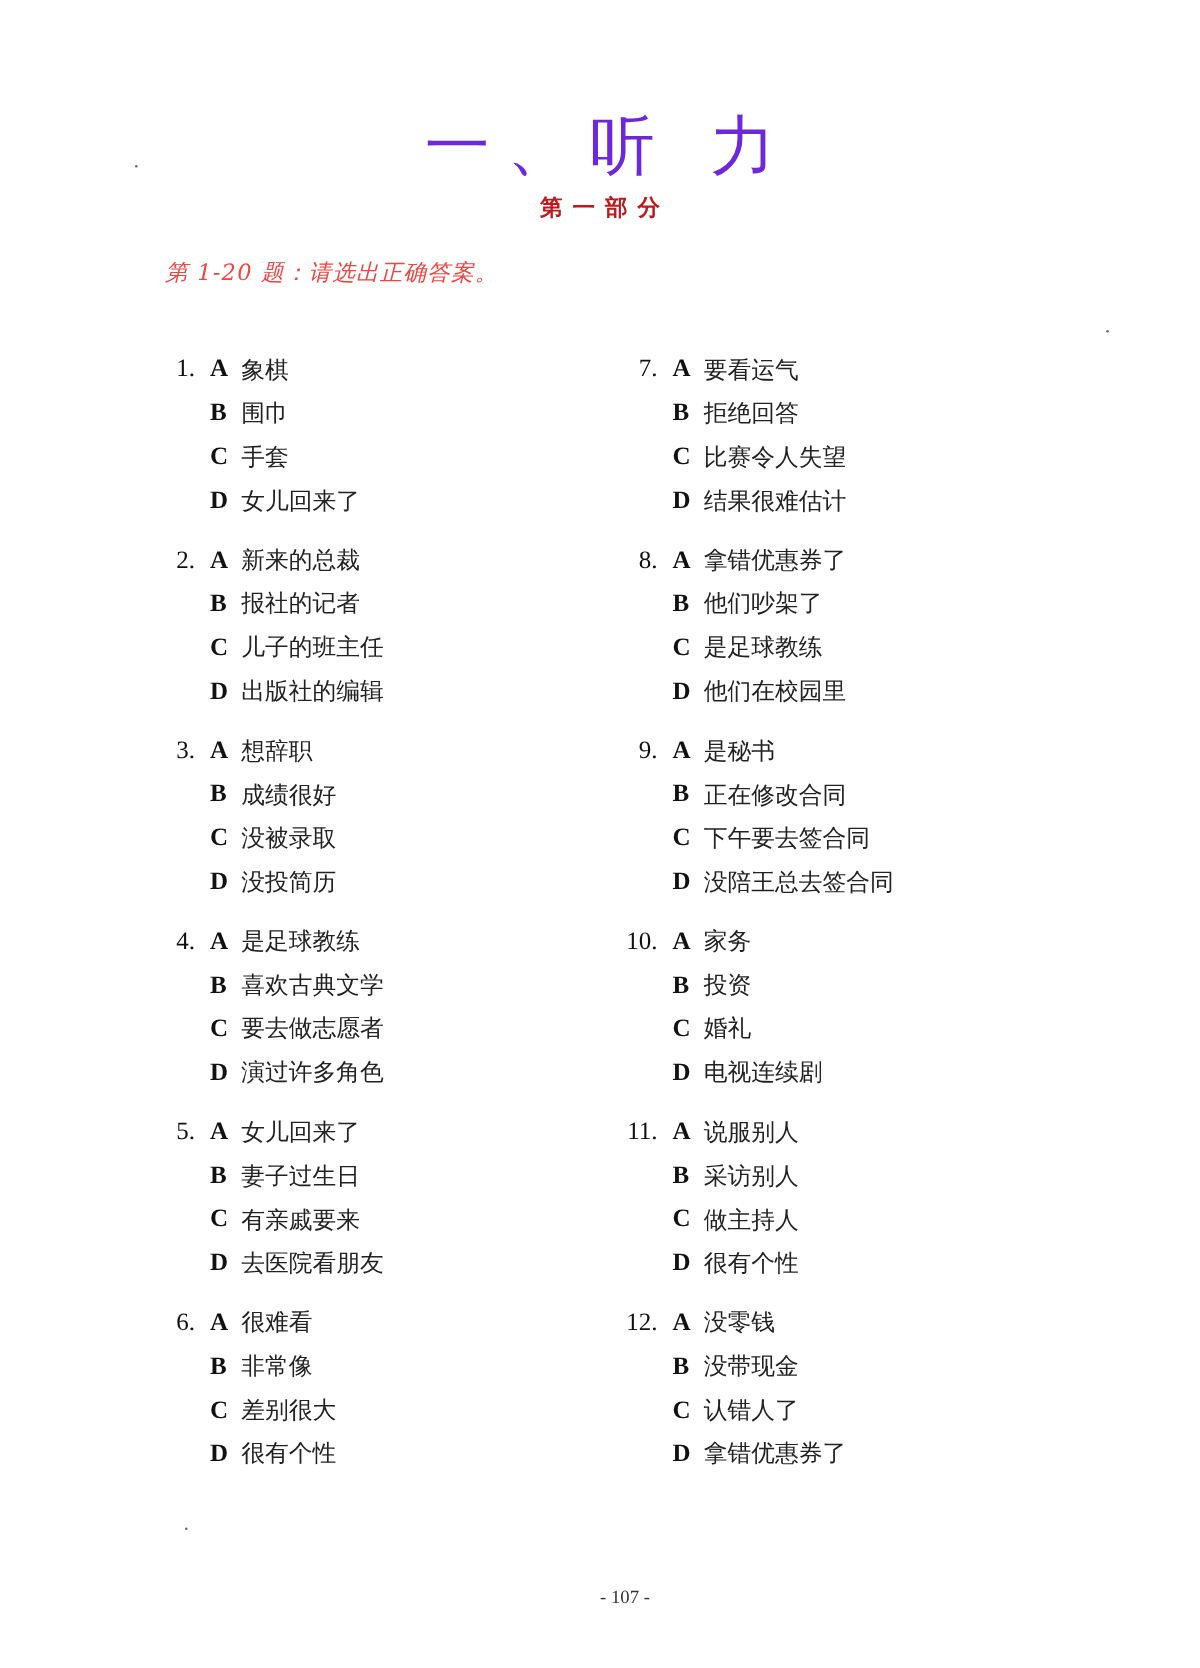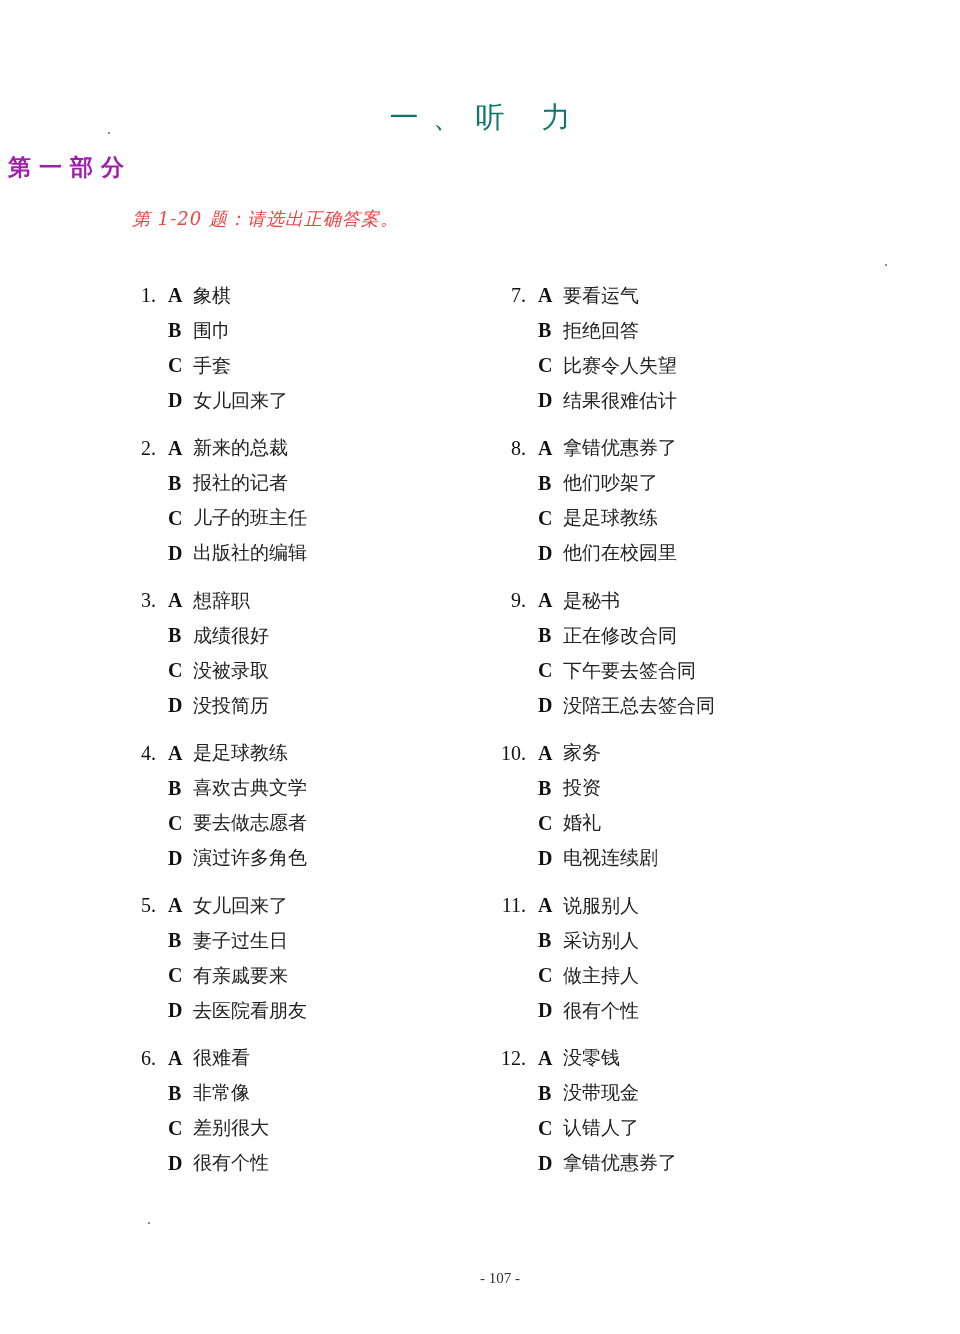--- a/index.html
+++ b/index.html
@@ -14,37 +14,38 @@
       overflow: hidden;
       font-family: "DejaVu Serif", "Liberation Serif", serif;
       color: #1a1a1a;
     }
     .page-title {
       position: absolute;
       left: 0;
       width: 960px;
       top: 92px;
       text-align: center;
-      font-size: 29px;
+      font-size: 52px;
       letter-spacing: 14px;
       line-height: 50px;
-      color: #0f766e;
+      color: #6d28d9;
       text-indent: 14px;
     }
     .section-title {
       position: absolute;
       left: 0;
       width: 960px;
       top: 152px;
-      font-size: 23px;
+      text-align: center;
+      font-size: 18px;
       letter-spacing: 8px;
       text-indent: 8px;
       font-weight: bold;
       line-height: 30px;
-      color: #a21caf;
+      color: #b91c1c;
     }
     .instructions {
       position: absolute;
       left: 132px;
       top: 204px;
       font-size: 18px;
       line-height: 30px;
       letter-spacing: 1px;
       color: #ef4444;
       font-style: italic;

